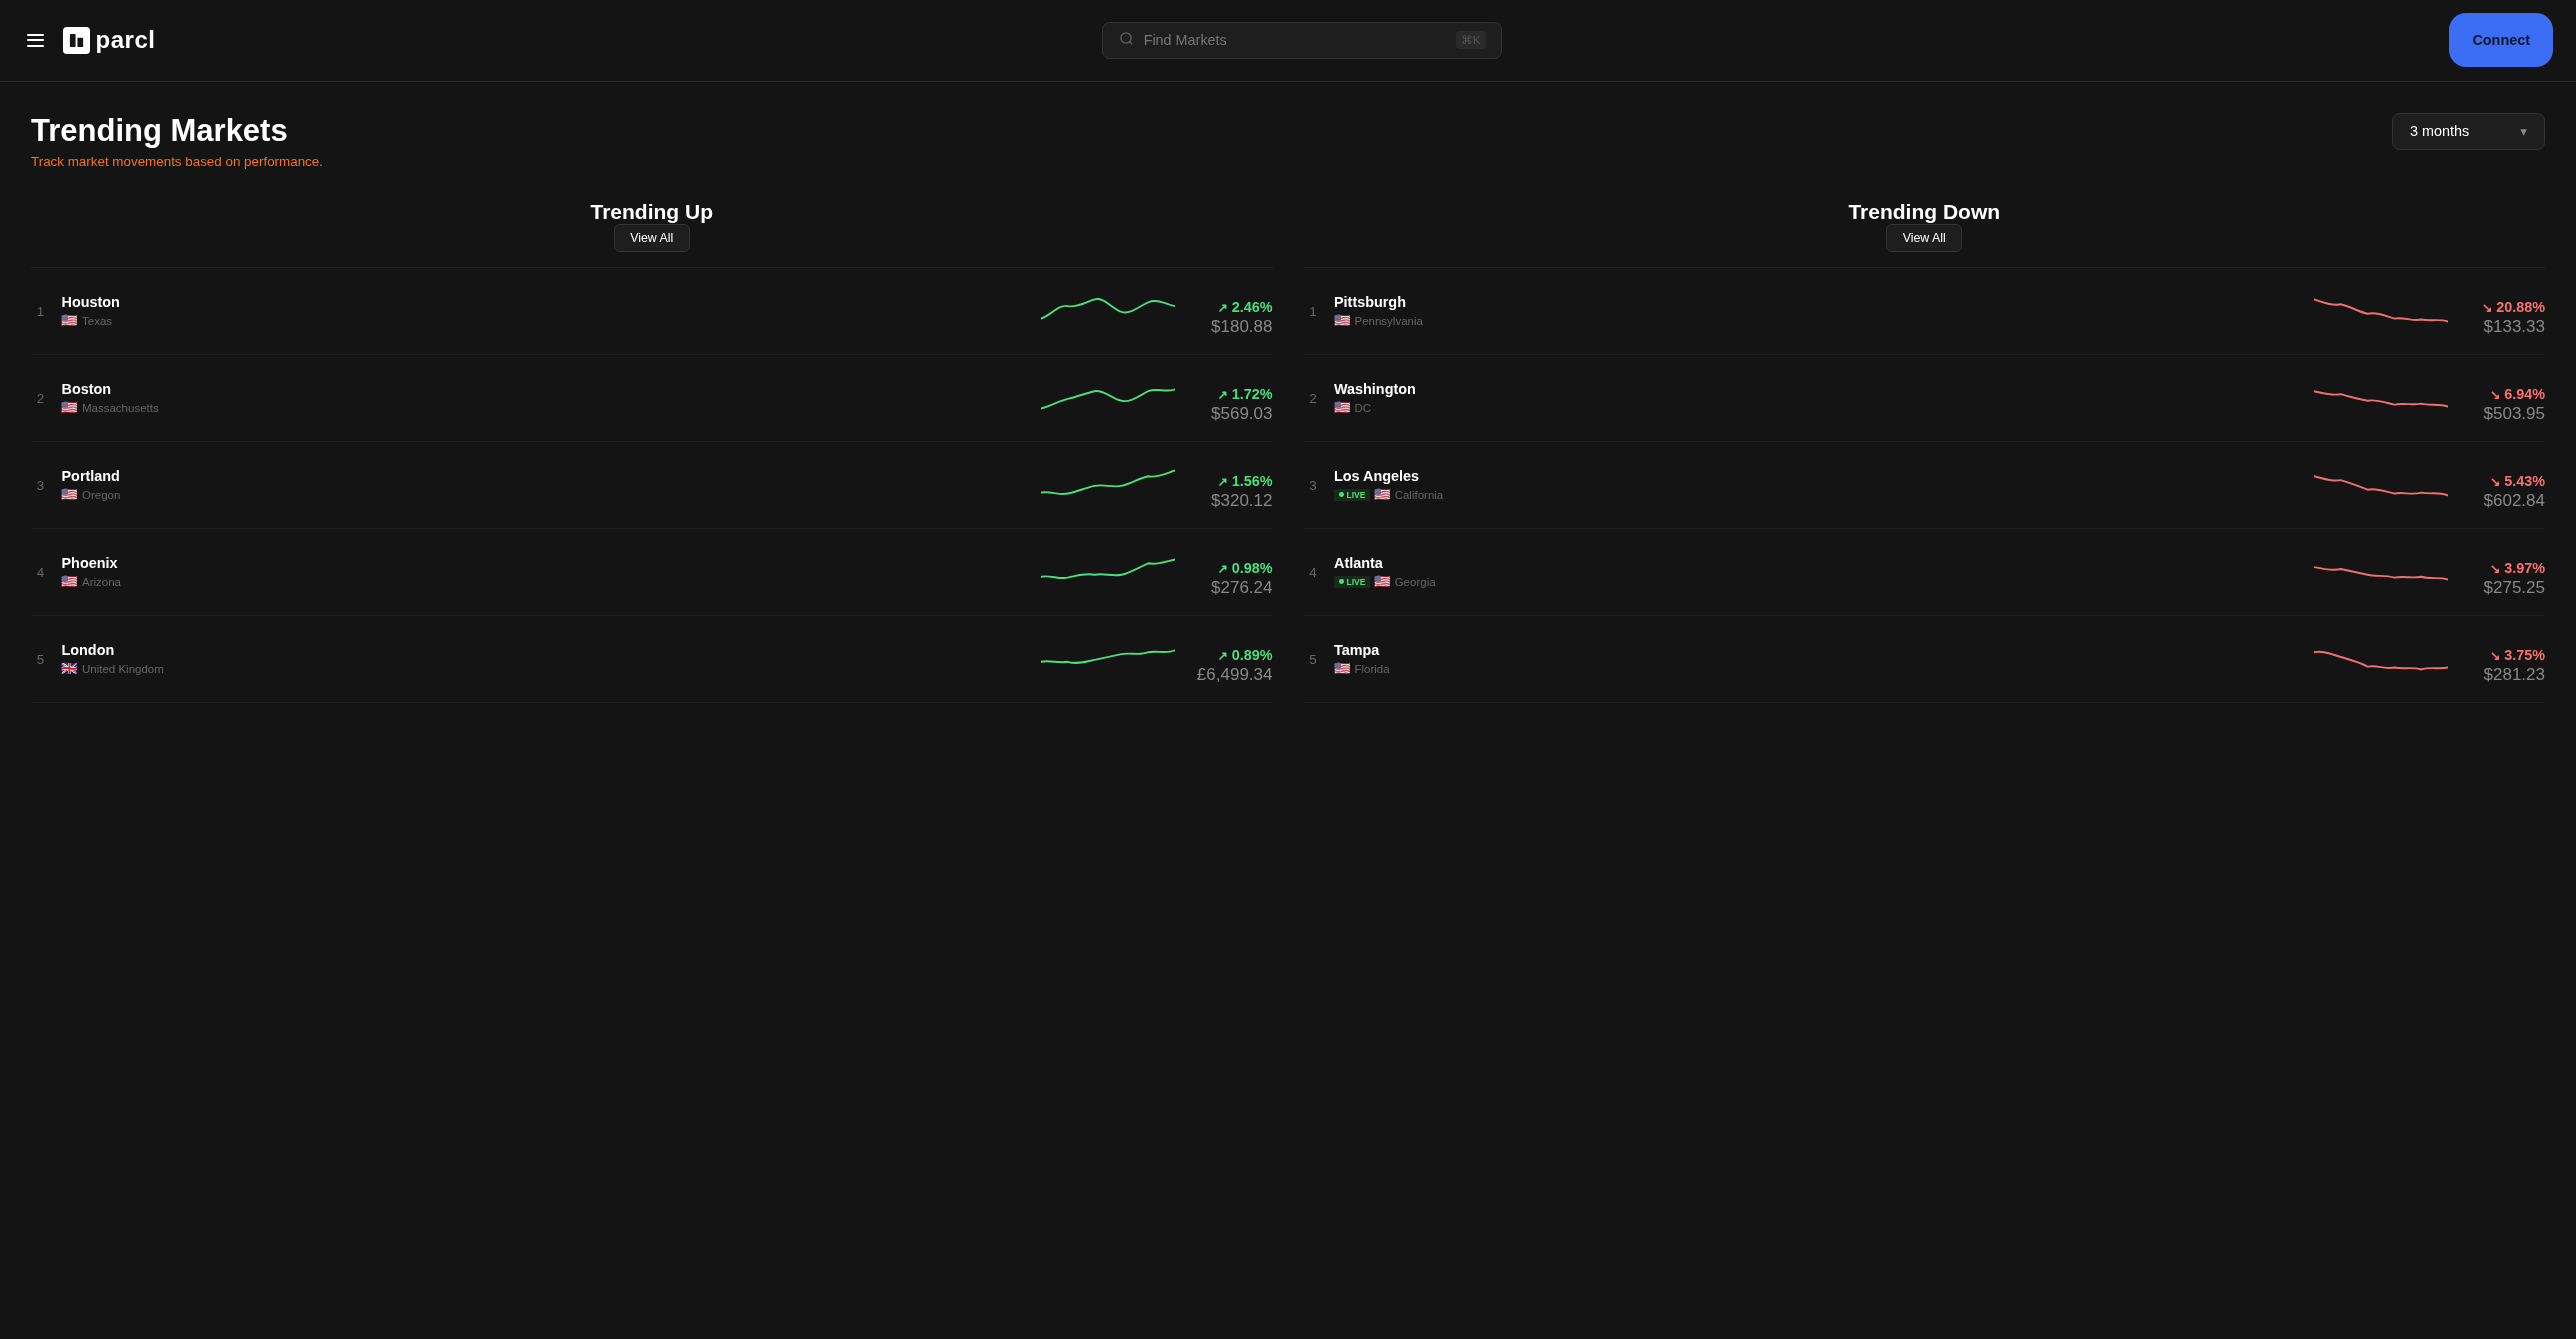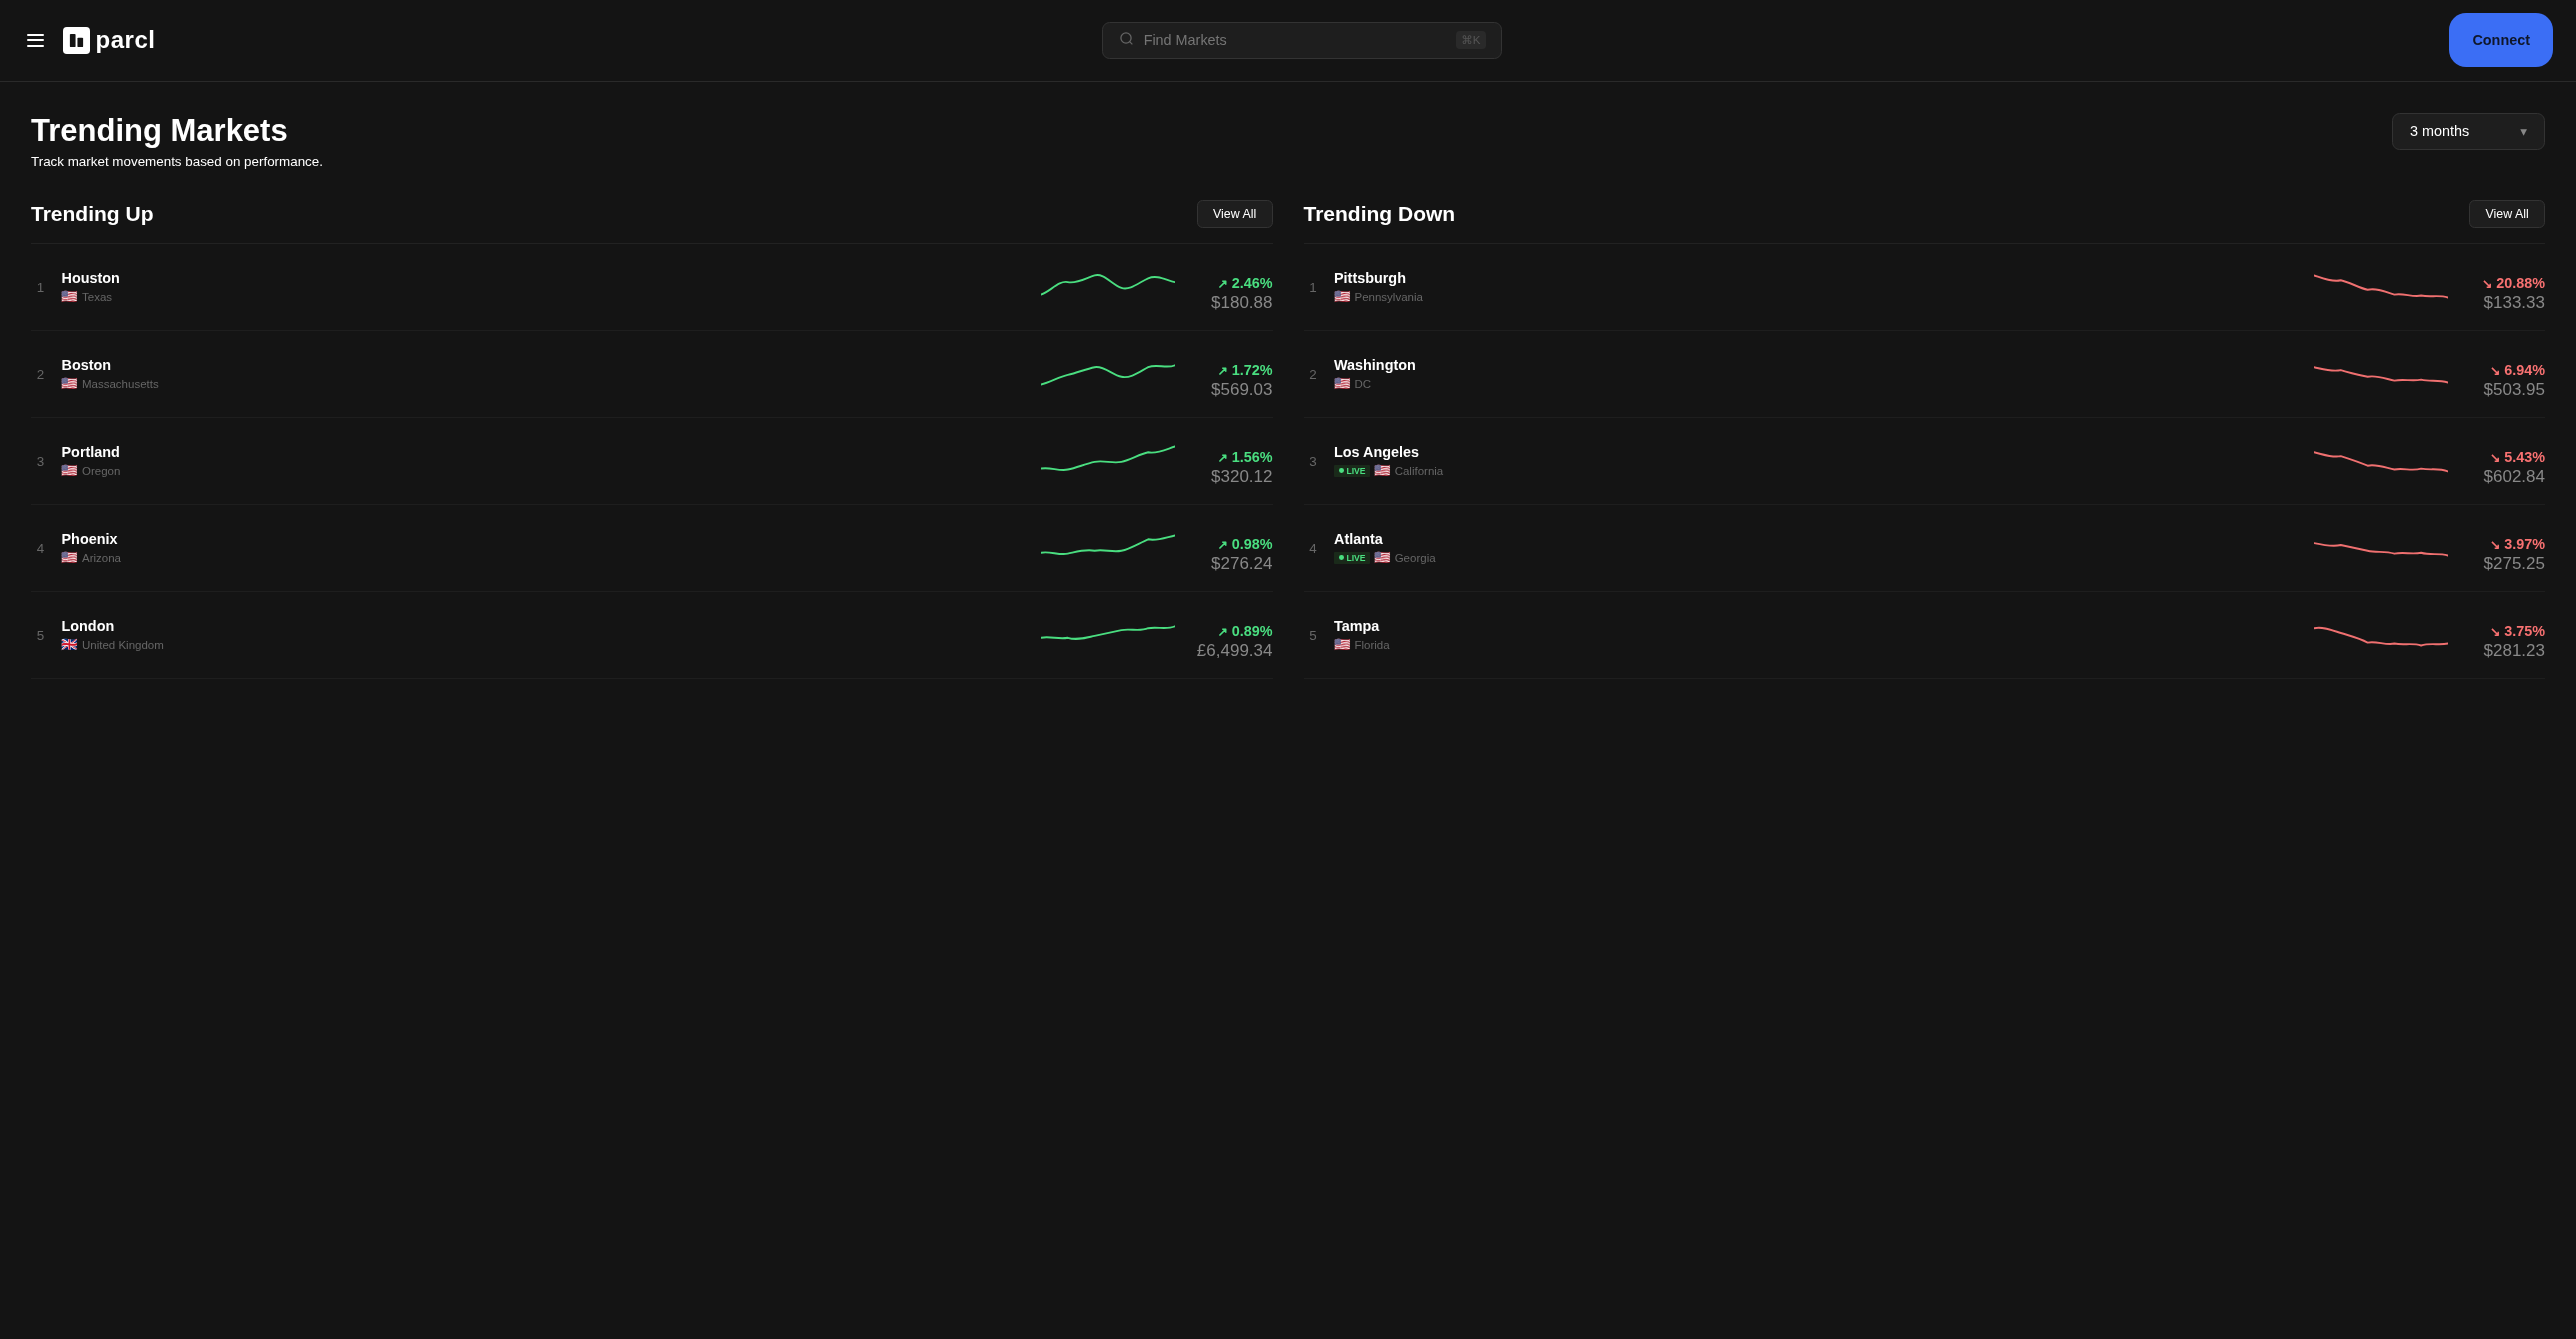--- a/index.html
+++ b/index.html
@@ -102,21 +102,21 @@
       margin-bottom: 31px;
     }
     .page-title {
       font-size: 31px;
       font-weight: 700;
       color: #ffffff;
       margin-bottom: 5.7px;
     }
     .page-subtitle {
       font-size: 13.4px;
-      color: #ffffff;
+      color: #f97316;
     }
     .time-filter {
       display: flex;
       align-items: center;
       background: #1e1e1e;
       border: 1px solid #333;
       border-radius: 7.7px;
       padding: 9.6px 17px;
       gap: 8px;
       cursor: pointer;
@@ -136,20 +136,21 @@
       gap: 31px;
     }
     .column {
       flex: 1;
     }
     .column-header {
       display: flex;
       justify-content: space-between;
       align-items: center;
       margin-bottom: 15.3px;
+      flex-direction: column;
     }
     .column-title {
       font-size: 21px;
       font-weight: 700;
       color: #ffffff;
     }
     .view-all-btn {
       background: #1e1e1e;
       border: 1px solid #333;
       border-radius: 5.7px;

